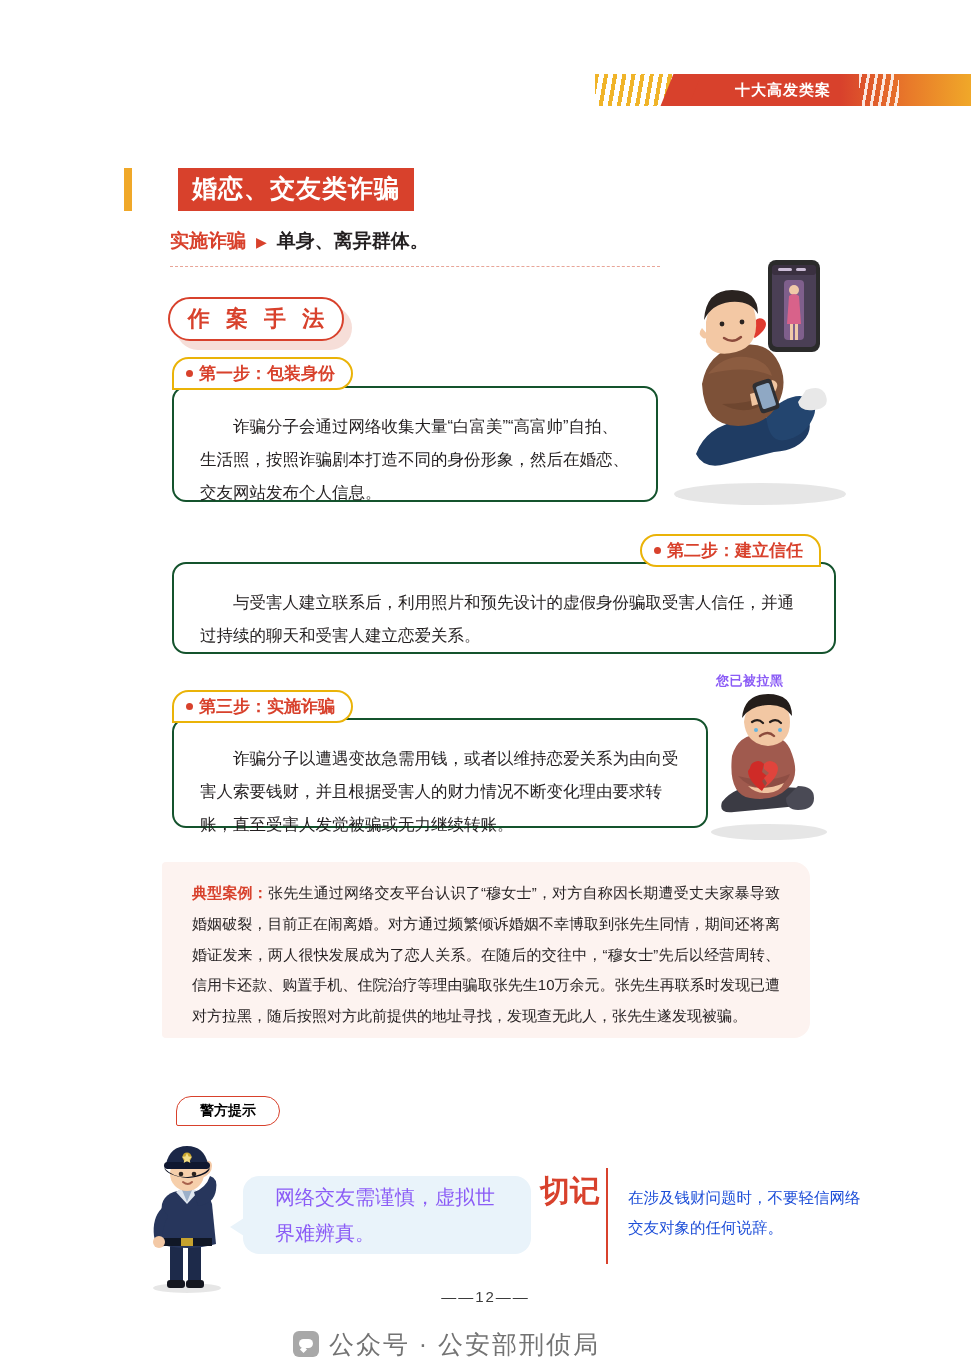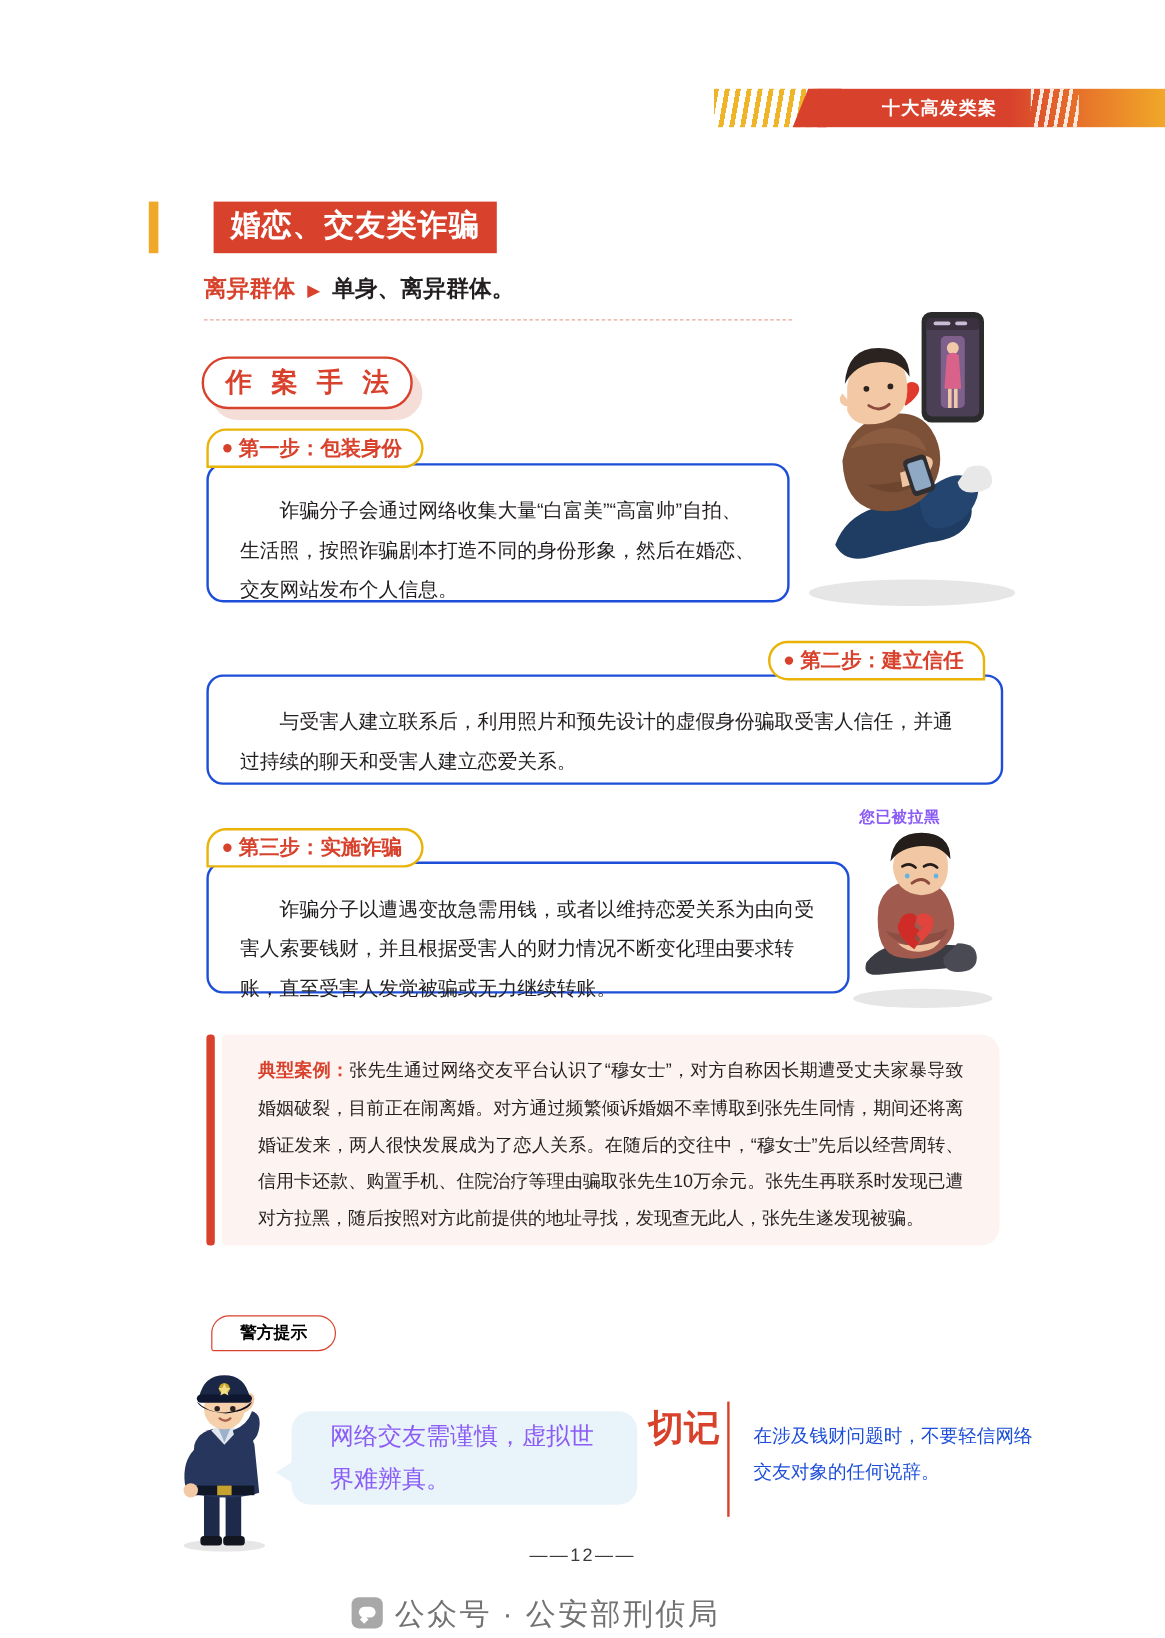--- a/index.html
+++ b/index.html
@@ -180,38 +180,38 @@
   .step-chip .txt {
     color: #d8412c;
     font-size: 17px;
     font-weight: bold;
     white-space: nowrap;
   }
 
   
   .step-box {
     position: absolute;
-    border: 2px solid #1d4ed8;
+    border: 2px solid #14532d;
     border-radius: 14px;
     background: #ffffff;
     z-index: 4;
   }
   .step-text {
     font-size: 16.5px;
     line-height: 2.0;
     color: #231f20;
     padding: 22px 26px 18px 26px;
     text-indent: 33px;
   }
 
   
   .case-box {
     position: absolute;
     top: 862px;
-    left: 185px;
+    left: 162px;
     width: 648px;
     height: 176px;
     background: #fdf3f0;
     border-radius: 4px 16px 16px 4px;
   }
   .case-accent {
     position: absolute;
     top: 862px;
     left: 172px;
     width: 7px;
@@ -385,21 +385,21 @@
   <div class="topbar-bar">
     <div class="topbar-title">十大高发类案</div>
     <div class="topbar-tail"></div>
   </div>
 </div>
 
 <div class="heading-tab"></div>
 <div class="heading">婚恋、交友类诈骗</div>
 
 <div class="victim">
-  <span class="victim-label">离异群体</span>
+  <span class="victim-label">实施诈骗</span>
   <span class="victim-arrow">▶</span>
   <span class="victim-value">单身、离异群体。</span>
 </div>
 <div class="victim-dash"></div>
 
 <div class="method-pill-shadow"></div>
 <div class="method-pill">
   <span class="method-pill-text">作 案 手 法</span>
 </div>
 

